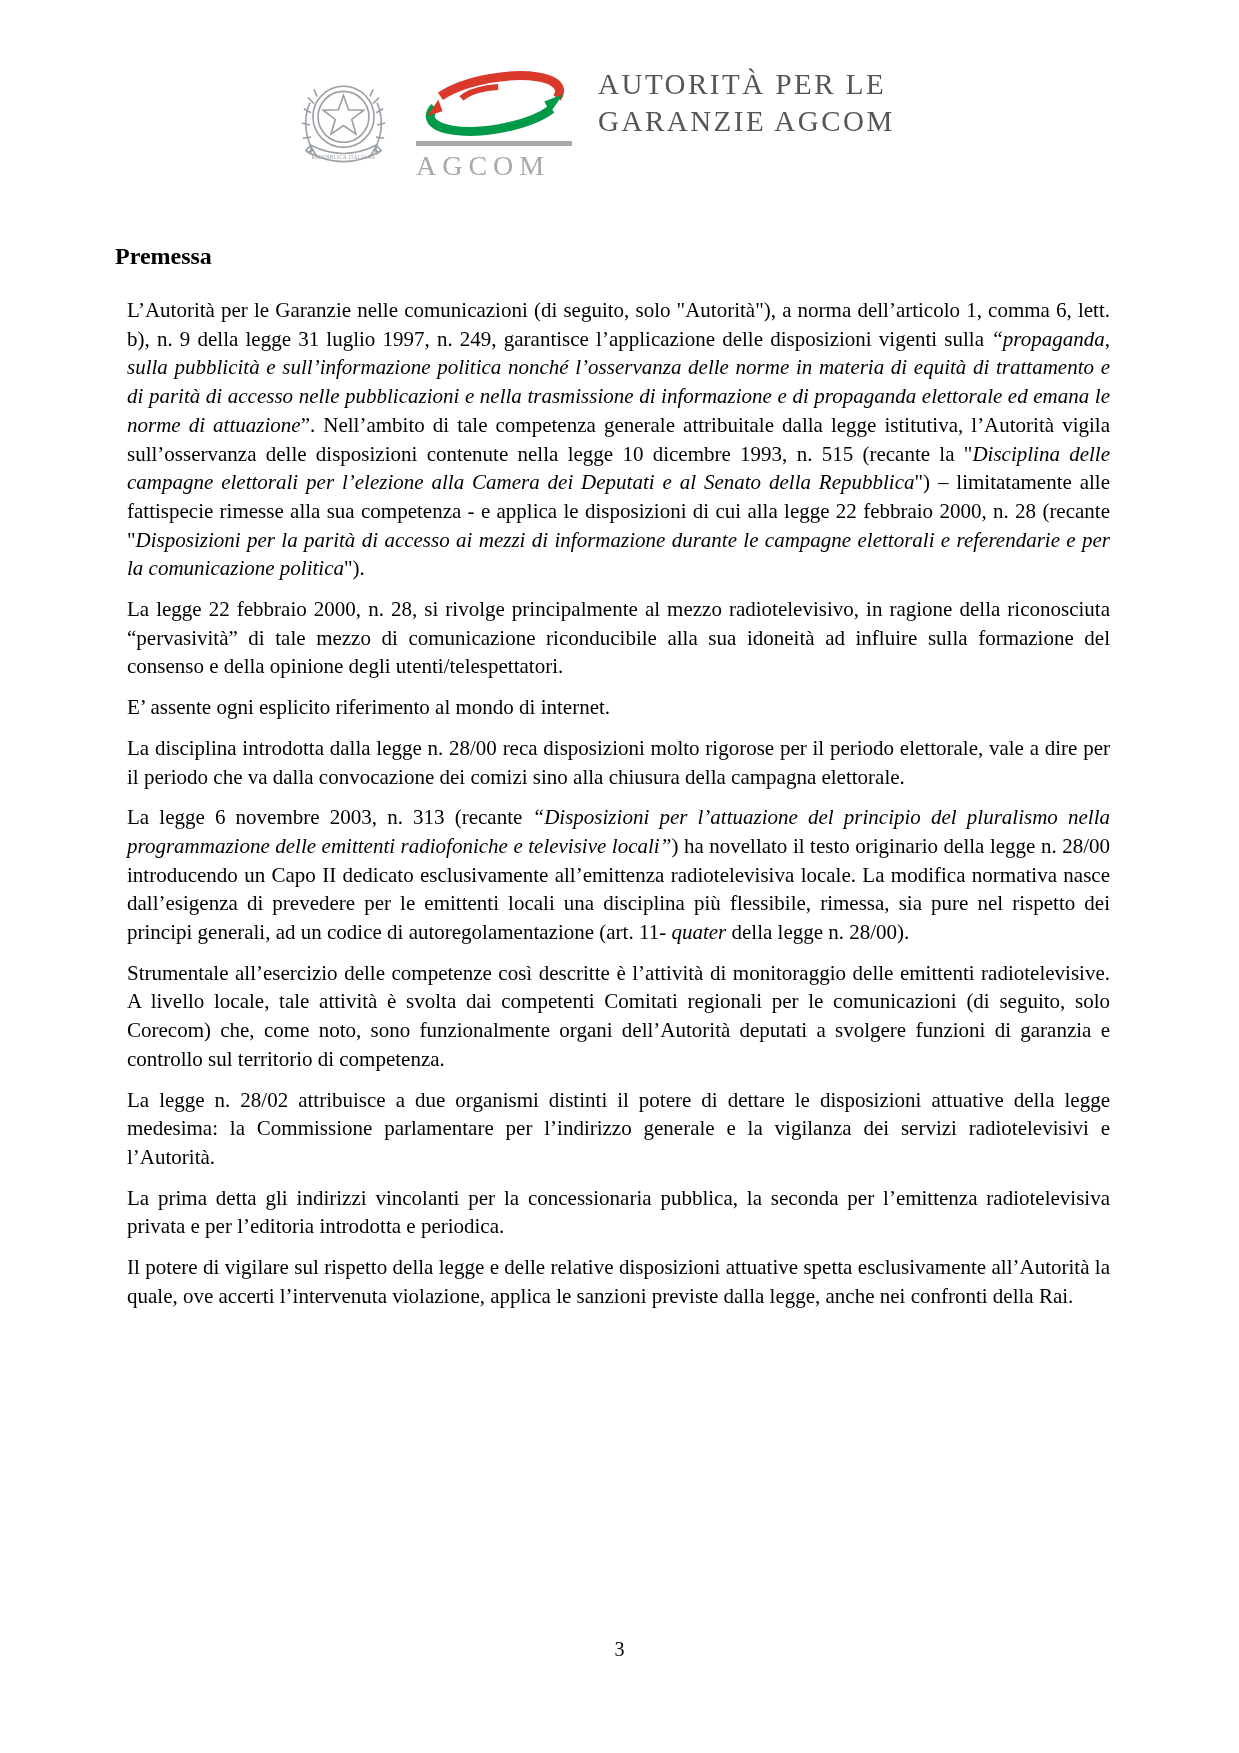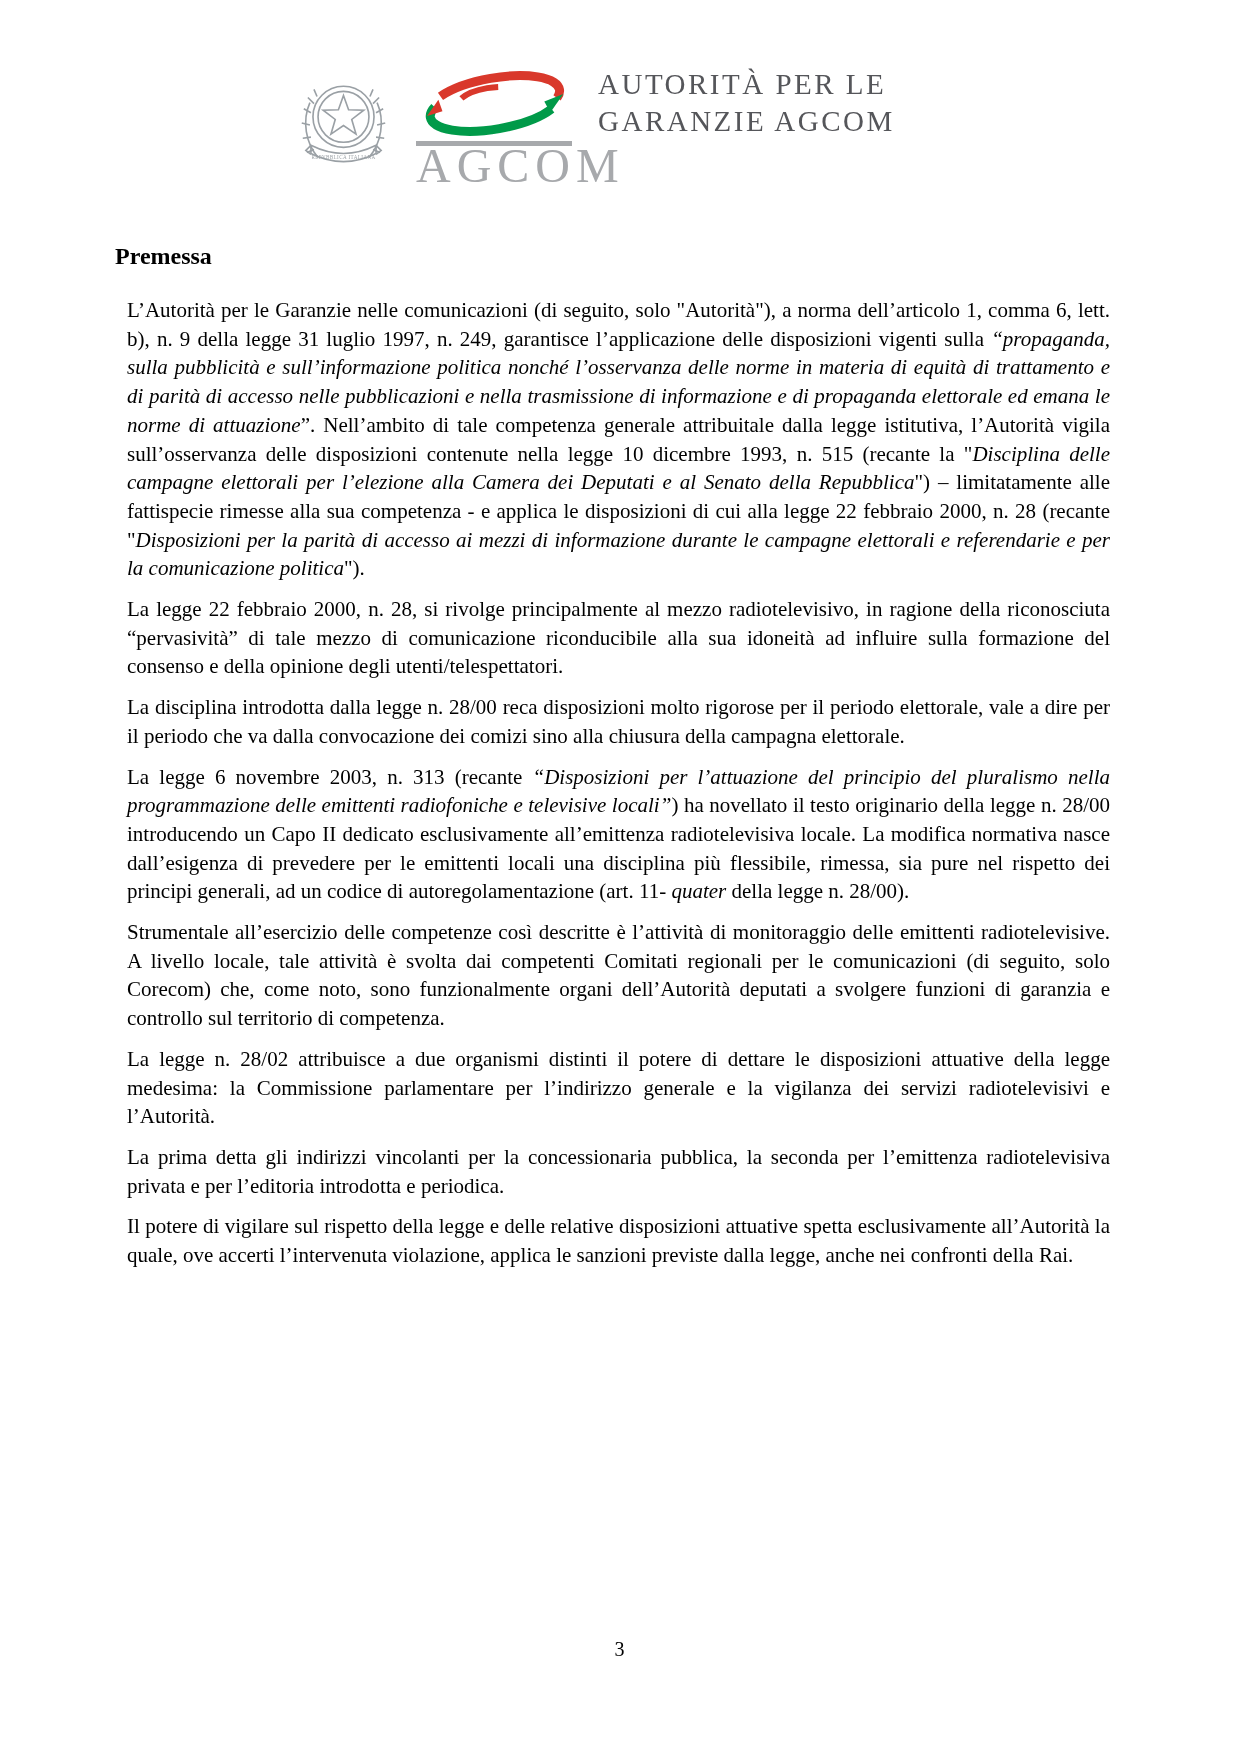--- a/index.html
+++ b/index.html
@@ -15,21 +15,21 @@
   }
 
   
   .logo-header { position: absolute; top: 0; left: 0; width: 100%; height: 200px; }
   .emblem { position: absolute; left: 300px; top: 70px; width: 88px; height: 114px; }
   .agcom-mark { position: absolute; left: 416px; top: 68px; width: 160px; }
   .swoosh { display: block; width: 158px; height: 72px; }
   .agcom-bar { width: 156px; height: 5px; background: var(--c-grey); margin-top: 1px; }
   .agcom-word {
     font-family: "Liberation Serif", serif;
-    font-size: 48px; line-height: 34px;
+    font-size: 28px; line-height: 34px;
     letter-spacing: 6px;
     color: var(--c-grey);
     margin-top: 3px;
     white-space: nowrap;
   }
   .authority-title {
     position: absolute; left: 598px; top: 66px;
     font-family: "Liberation Serif", serif;
     font-size: 29px; line-height: 36.5px;
     letter-spacing: 2.5px;
@@ -108,20 +108,21 @@
       <div>AUTORITÀ PER LE</div>
       <div>GARANZIE AGCOM</div>
     </div>
   </header>
 
   <main class="content">
     <h1 class="doc-heading">Premessa</h1>
     <div class="body-text">
         <p><span>L’Autorità per le Garanzie nelle comunicazioni (di seguito, solo "Autorità"), a norma dell’articolo 1, comma 6, lett. b), n. 9 della legge 31 luglio 1997, n. 249, garantisce l’applicazione delle disposizioni vigenti sulla </span><i>“propaganda, sulla pubblicità e sull’informazione politica nonché l’osservanza delle norme in materia di equità di trattamento e di parità di accesso nelle pubblicazioni e nella trasmissione di informazione e di propaganda elettorale ed emana le norme di attuazione</i><span>”. Nell’ambito di tale competenza generale attribuitale dalla legge istitutiva, l’Autorità vigila sull’osservanza delle disposizioni contenute nella legge 10 dicembre 1993, n. 515 (recante la "</span><i>Disciplina delle campagne elettorali per l’elezione alla Camera dei Deputati e al Senato della Repubblica</i><span>") – limitatamente alle fattispecie rimesse alla sua competenza - e applica le disposizioni di cui alla legge 22 febbraio 2000, n. 28 (recante "</span><i>Disposizioni per la parità di accesso ai mezzi di informazione durante le campagne elettorali e referendarie e per la comunicazione politica</i><span>").</span></p>
         <p><span>La legge 22 febbraio 2000, n. 28, si rivolge principalmente al mezzo radiotelevisivo, in ragione della riconosciuta “pervasività” di tale mezzo di comunicazione riconducibile alla sua idoneità ad influire sulla formazione del consenso e della opinione degli utenti/telespettatori.</span></p>
+        <p><span>E’ assente ogni esplicito riferimento al mondo di internet.</span></p>
         <p><span>La disciplina introdotta dalla legge n. 28/00 reca disposizioni molto rigorose per il periodo elettorale, vale a dire per il periodo che va dalla convocazione dei comizi sino alla chiusura della campagna elettorale.</span></p>
         <p><span>La legge 6 novembre 2003, n. 313 (recante </span><i>“Disposizioni per l’attuazione del principio del pluralismo nella programmazione delle emittenti radiofoniche e televisive locali”</i><span>) ha novellato il testo originario della legge n. 28/00 introducendo un Capo II dedicato esclusivamente all’emittenza radiotelevisiva locale. La modifica normativa nasce dall’esigenza di prevedere per le emittenti locali una disciplina più flessibile, rimessa, sia pure nel rispetto dei principi generali, ad un codice di autoregolamentazione (art. 11- </span><i>quater</i><span> della legge n. 28/00).</span></p>
         <p><span>Strumentale all’esercizio delle competenze così descritte è l’attività di monitoraggio delle emittenti radiotelevisive. A livello locale, tale attività è svolta dai competenti Comitati regionali per le comunicazioni (di seguito, solo Corecom) che, come noto, sono funzionalmente organi dell’Autorità deputati a svolgere funzioni di garanzia e controllo sul territorio di competenza.</span></p>
         <p><span>La legge n. 28/02 attribuisce a due organismi distinti il potere di dettare le disposizioni attuative della legge medesima: la Commissione parlamentare per l’indirizzo generale e la vigilanza dei servizi radiotelevisivi e l’Autorità.</span></p>
         <p><span>La prima detta gli indirizzi vincolanti per la concessionaria pubblica, la seconda per l’emittenza radiotelevisiva privata e per l’editoria introdotta e periodica.</span></p>
         <p><span>Il potere di vigilare sul rispetto della legge e delle relative disposizioni attuative spetta esclusivamente all’Autorità la quale, ove accerti l’intervenuta violazione, applica le sanzioni previste dalla legge, anche nei confronti della Rai.</span></p>
       </div>
   </main>
 
   <footer>

